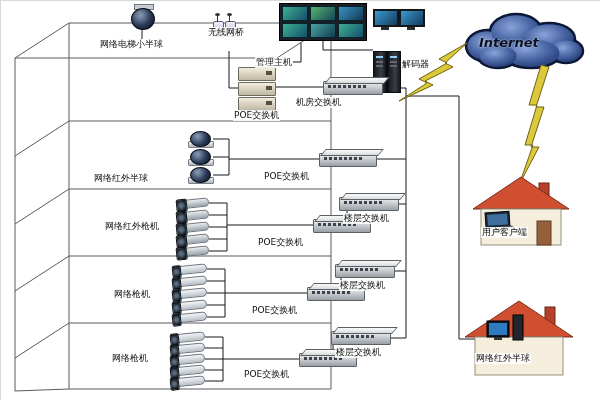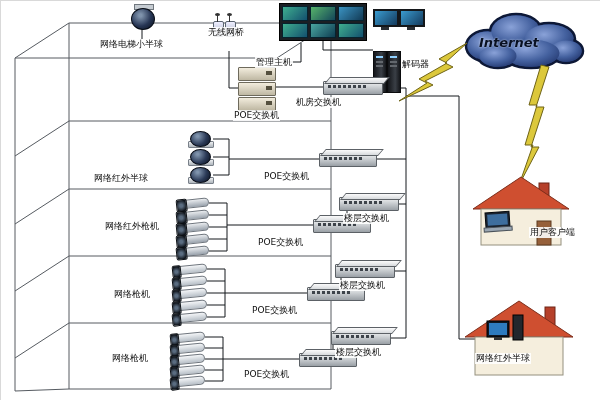--- a/index.html
+++ b/index.html
@@ -224,16 +224,16 @@
 
   <div class="lbl" style="left:112px;top:288px">网络枪机</div>
   <div class="lbl" style="left:338px;top:279px">楼层交换机</div>
   <div class="lbl" style="left:250px;top:304px">POE交换机</div>
 
   <div class="lbl" style="left:110px;top:352px">网络枪机</div>
   <div class="lbl" style="left:334px;top:346px">楼层交换机</div>
   <div class="lbl" style="left:242px;top:368px">POE交换机</div>
 
   <div class="inet" style="left:478px;top:34px">Internet</div>
-  <div class="lbl" style="left:528px;top:226px">用户客户端</div>
+  <div class="lbl" style="left:480px;top:226px">用户客户端</div>
   <div class="lbl" style="left:474px;top:352px">网络红外半球</div>
 
 </div>
 
 </body></html>

